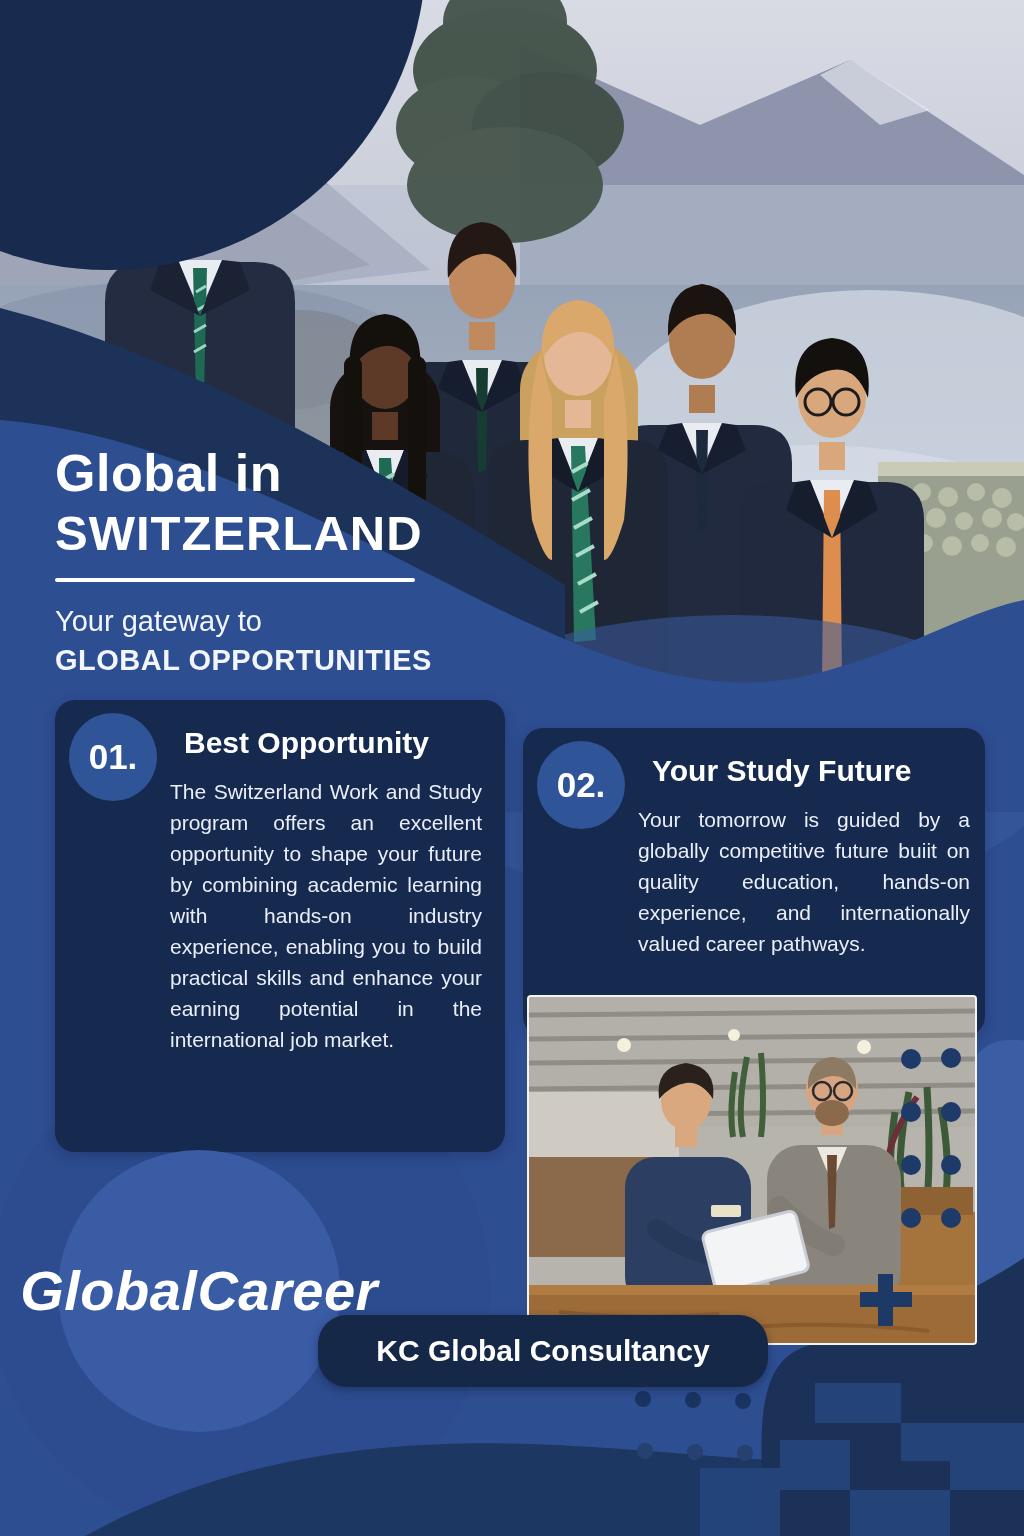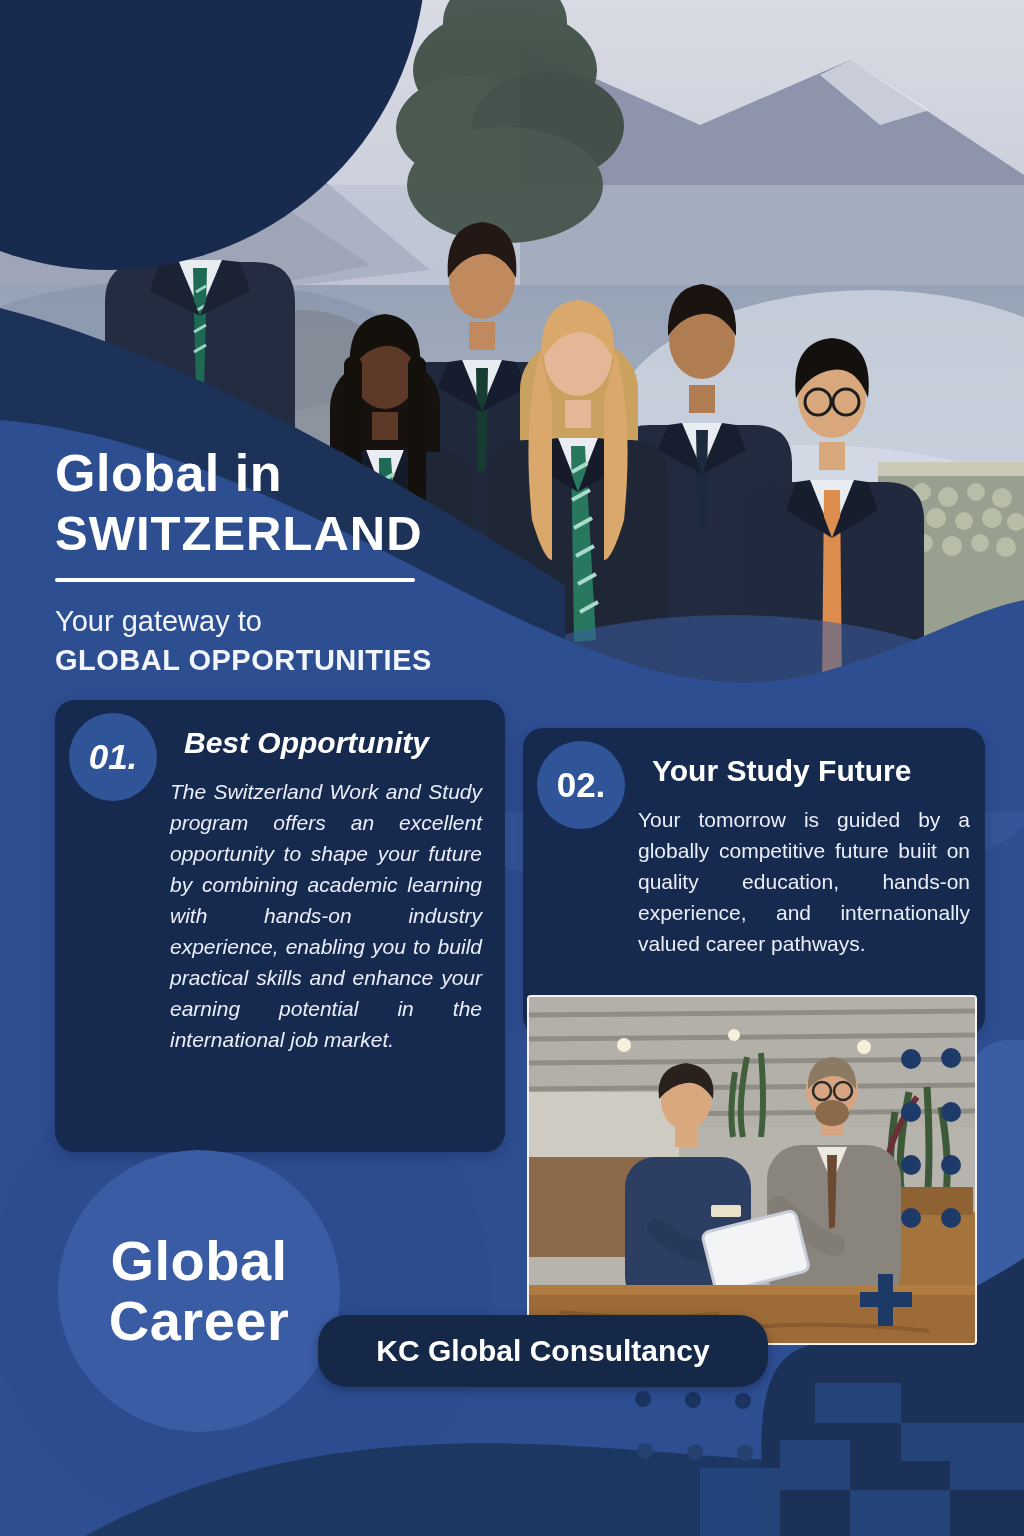--- a/index.html
+++ b/index.html
@@ -18,43 +18,44 @@
   .title-block{position:absolute;left:55px;top:443px;color:#ffffff;}
   .title-l1{font-size:52px;font-weight:700;line-height:60px;letter-spacing:.5px;}
   .title-l2{font-size:49px;font-weight:700;line-height:60px;letter-spacing:1px;}
   .title-rule{width:360px;height:4px;background:#ffffff;border-radius:2px;margin-top:15px;}
   .subtitle{margin-top:20px;font-size:29px;line-height:39px;color:#f2f5fb;}
   .subtitle .caps{font-weight:700;letter-spacing:.5px;}
   .card{
     position:absolute;background:#16294e;border-radius:20px;color:#fff;
     box-shadow:0 4px 14px rgba(10,20,45,.25);
   }
-  .card1{left:55px;top:700px;width:450px;height:452px;font-style:italic;}
+  .card1{left:55px;top:700px;width:450px;height:452px;}
   .card2{left:523px;top:700px;width:462px;height:308px;margin-top:28px;}
   .num-circle{
     position:absolute;left:14px;top:13px;width:88px;height:88px;border-radius:50%;
     background:#2f5497;display:flex;align-items:center;justify-content:center;
     font-size:35px;font-weight:700;color:#fff;
   }
   .card-heading{position:absolute;left:129px;top:26px;font-size:30px;font-weight:700;color:#fff;white-space:nowrap;}
   .card-body{
     position:absolute;left:115px;top:76px;font-size:21px;line-height:31px;color:#e9eef8;
     text-align:justify;
   }
   .card1 .card-body{width:312px;}
   .card2 .card-body{width:332px;}
   .photo2{
     position:absolute;left:527px;top:995px;width:450px;height:350px;z-index:2;
     border:2px solid rgba(255,255,255,.85);border-radius:4px;overflow:hidden;
     background:#b7b4ad;
   }
   .badge-circle{
     position:absolute;left:58px;top:1150px;width:282px;height:282px;border-radius:50%;
-    background:#3a5ca4;display:flex;flex-direction:column;align-items:center;justify-content:center;
+    background:#3a5ca4;display:flex;align-items:center;justify-content:center;
     z-index:2;
+    font-style:italic;
   }
   .badge-circle .line{font-size:56px;font-weight:700;color:#ffffff;line-height:60px;letter-spacing:.5px;}
   .brand-banner{
     position:absolute;left:318px;top:1315px;width:450px;height:72px;border-radius:29px;
     background:#152848;display:flex;align-items:center;justify-content:center;z-index:3;
     box-shadow:0 3px 10px rgba(8,16,38,.35);
   }
   .brand-banner .txt{font-size:30px;font-weight:700;color:#ffffff;white-space:nowrap;}
   .overlay-dots{position:absolute;left:0;top:0;width:1024px;height:1536px;z-index:3;pointer-events:none;}
 </style>

